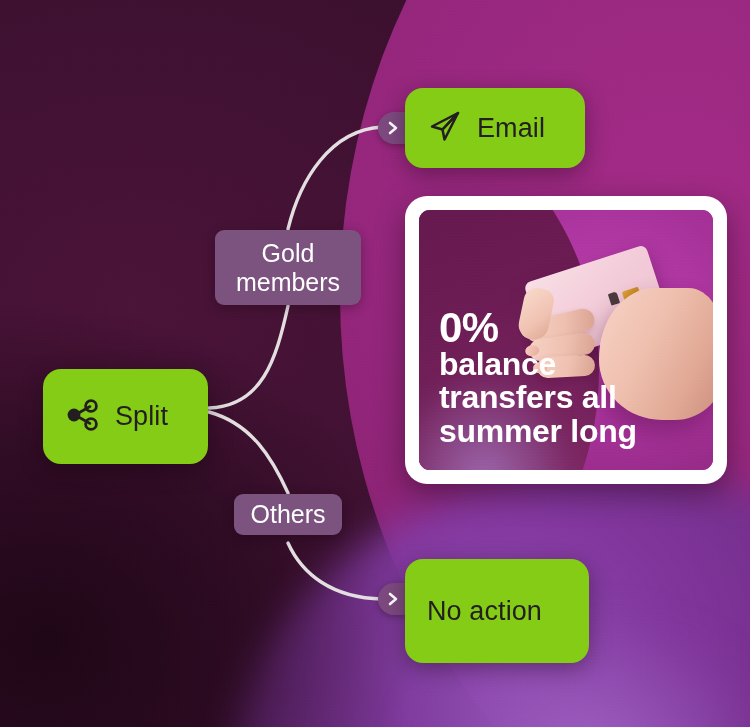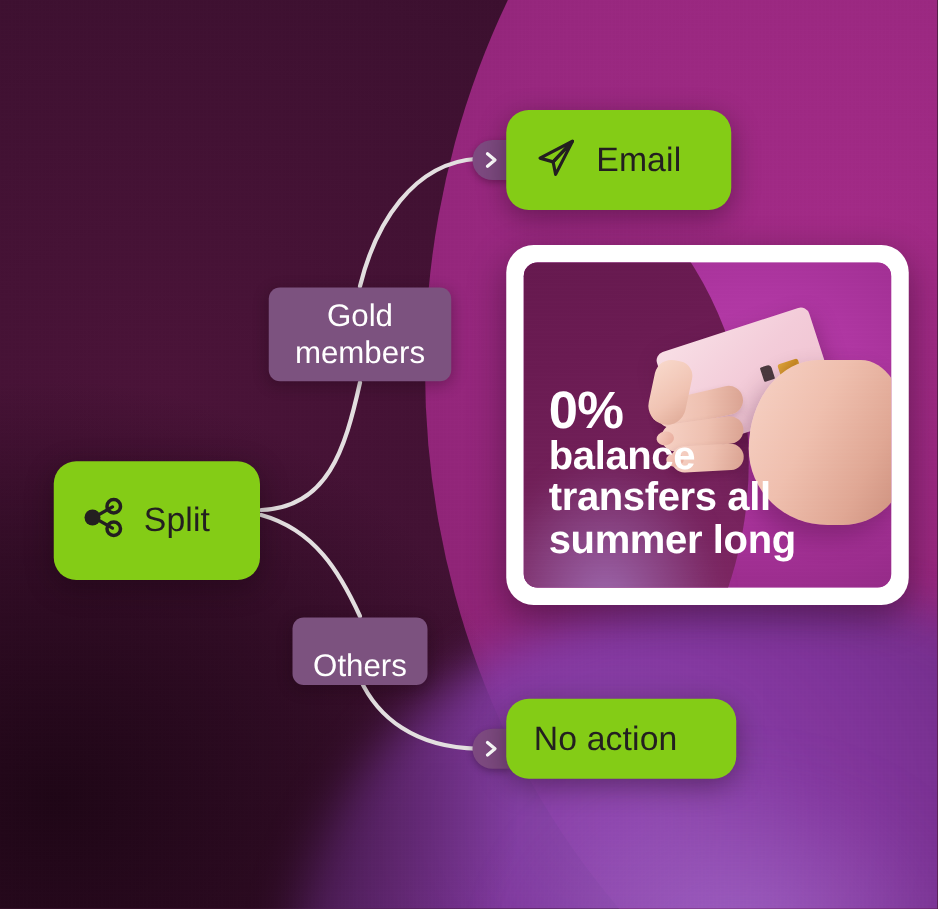--- a/index.html
+++ b/index.html
@@ -57,21 +57,21 @@
   
   .node{
     position:absolute;background:#84cc16;border-radius:18px;
     display:flex;align-items:center;gap:14px;
     box-shadow:0 6px 22px rgba(20,2,14,.38);
   }
   .node-label{color:#231f20;font-size:27px;letter-spacing:.1px;white-space:nowrap;}
 
   #node-split{left:43px;top:369px;width:165px;height:95px;padding:0 20px;}
   #node-email{left:405px;top:88px;width:180px;height:80px;padding:0 22px;}
-  #node-noaction{left:405px;top:559px;width:184px;height:64px;padding:0 22px;}
+  #node-noaction{left:405px;top:559px;width:184px;height:104px;padding:0 22px;}
 
   .ico{flex:0 0 auto;display:block;}
 
   
   .badge{
     position:absolute;width:30px;height:32px;
     background:#7d4a80;
     border-radius:16px 0 0 16px;
     display:flex;align-items:center;justify-content:center;
     box-shadow:0 2px 6px rgba(20,2,14,.3);
@@ -81,21 +81,21 @@
   .badge svg{display:block;}
 
   
   .chip{
     position:absolute;background:#7c527f;border-radius:9px;
     color:#ffffff;display:flex;align-items:center;justify-content:center;
     text-align:center;line-height:1.16;font-size:25px;
     box-shadow:0 3px 12px rgba(20,2,14,.30);
   }
   #chip-gold{left:215px;top:230px;width:146px;height:75px;}
-  #chip-others{left:234px;top:494px;width:108px;height:54px;align-items:flex-end;}
+  #chip-others{left:234px;top:494px;width:108px;height:41px;}
 
   
   #preview{
     position:absolute;left:405px;top:196px;width:322px;height:288px;
     background:#ffffff;border-radius:22px;padding:14px;
     box-shadow:0 10px 30px rgba(20,2,14,.42);
   }
   #creative{
     position:relative;width:100%;height:100%;border-radius:11px;overflow:hidden;
     background:#a6309b;

